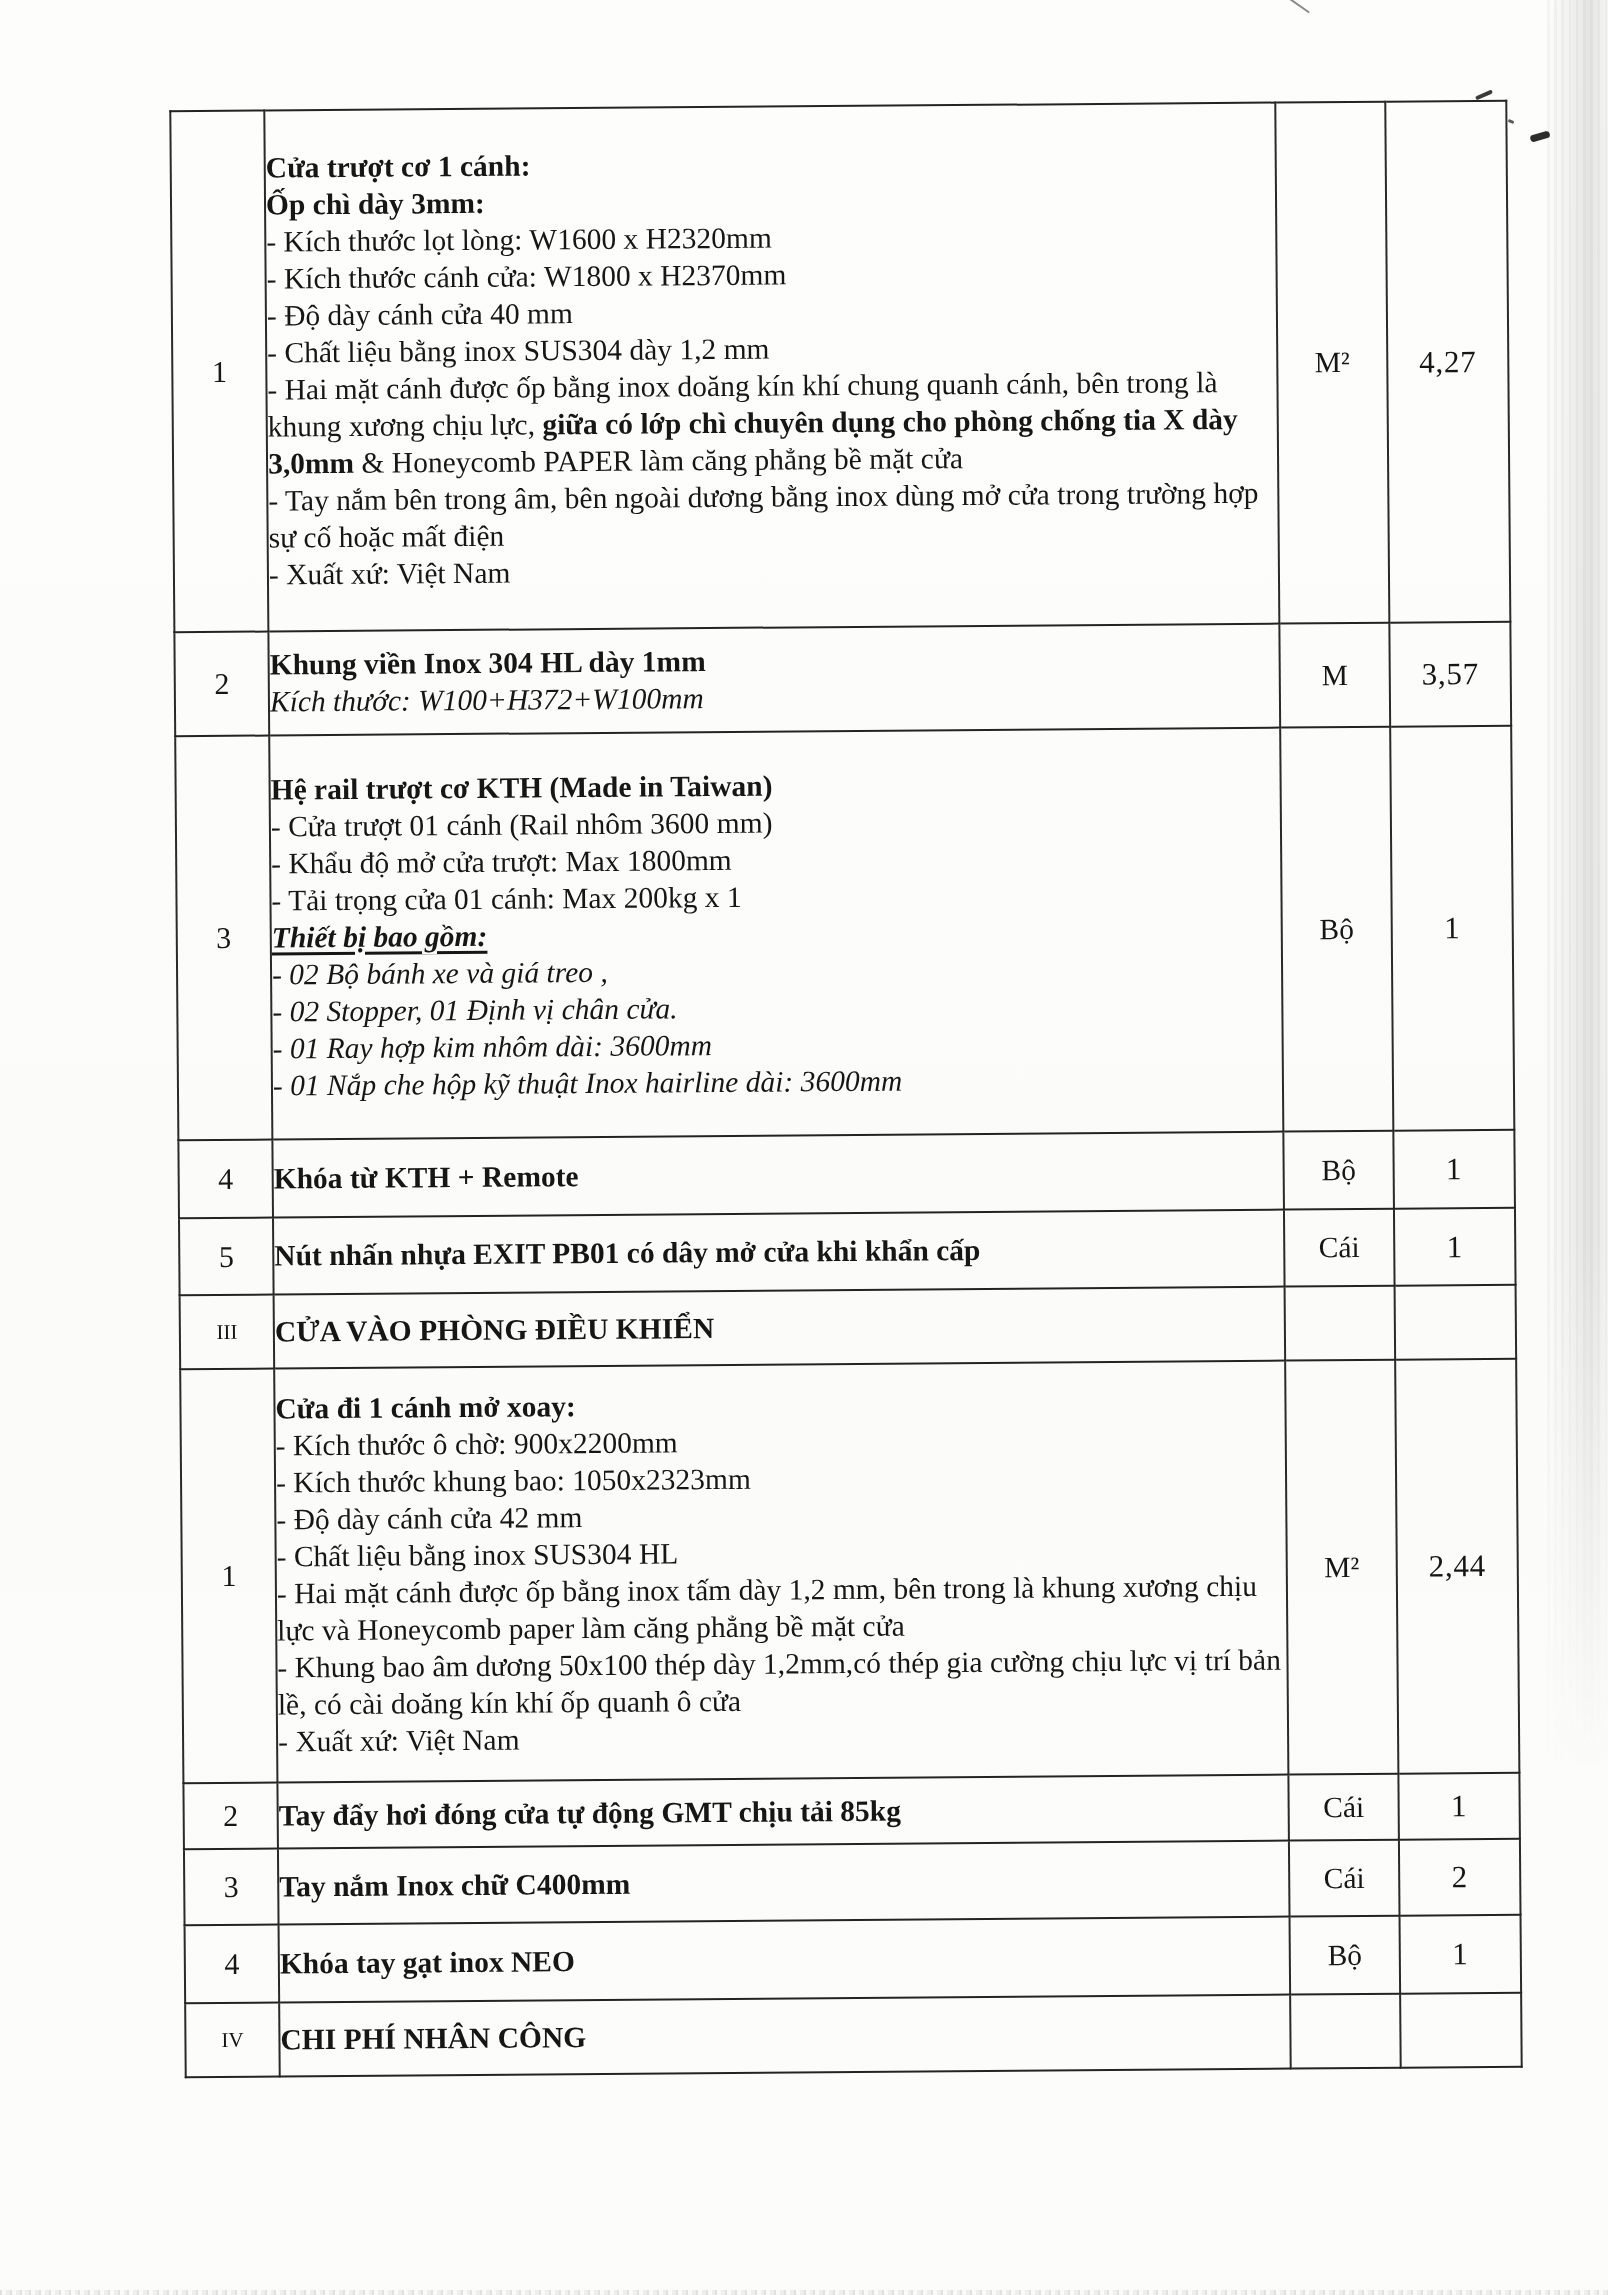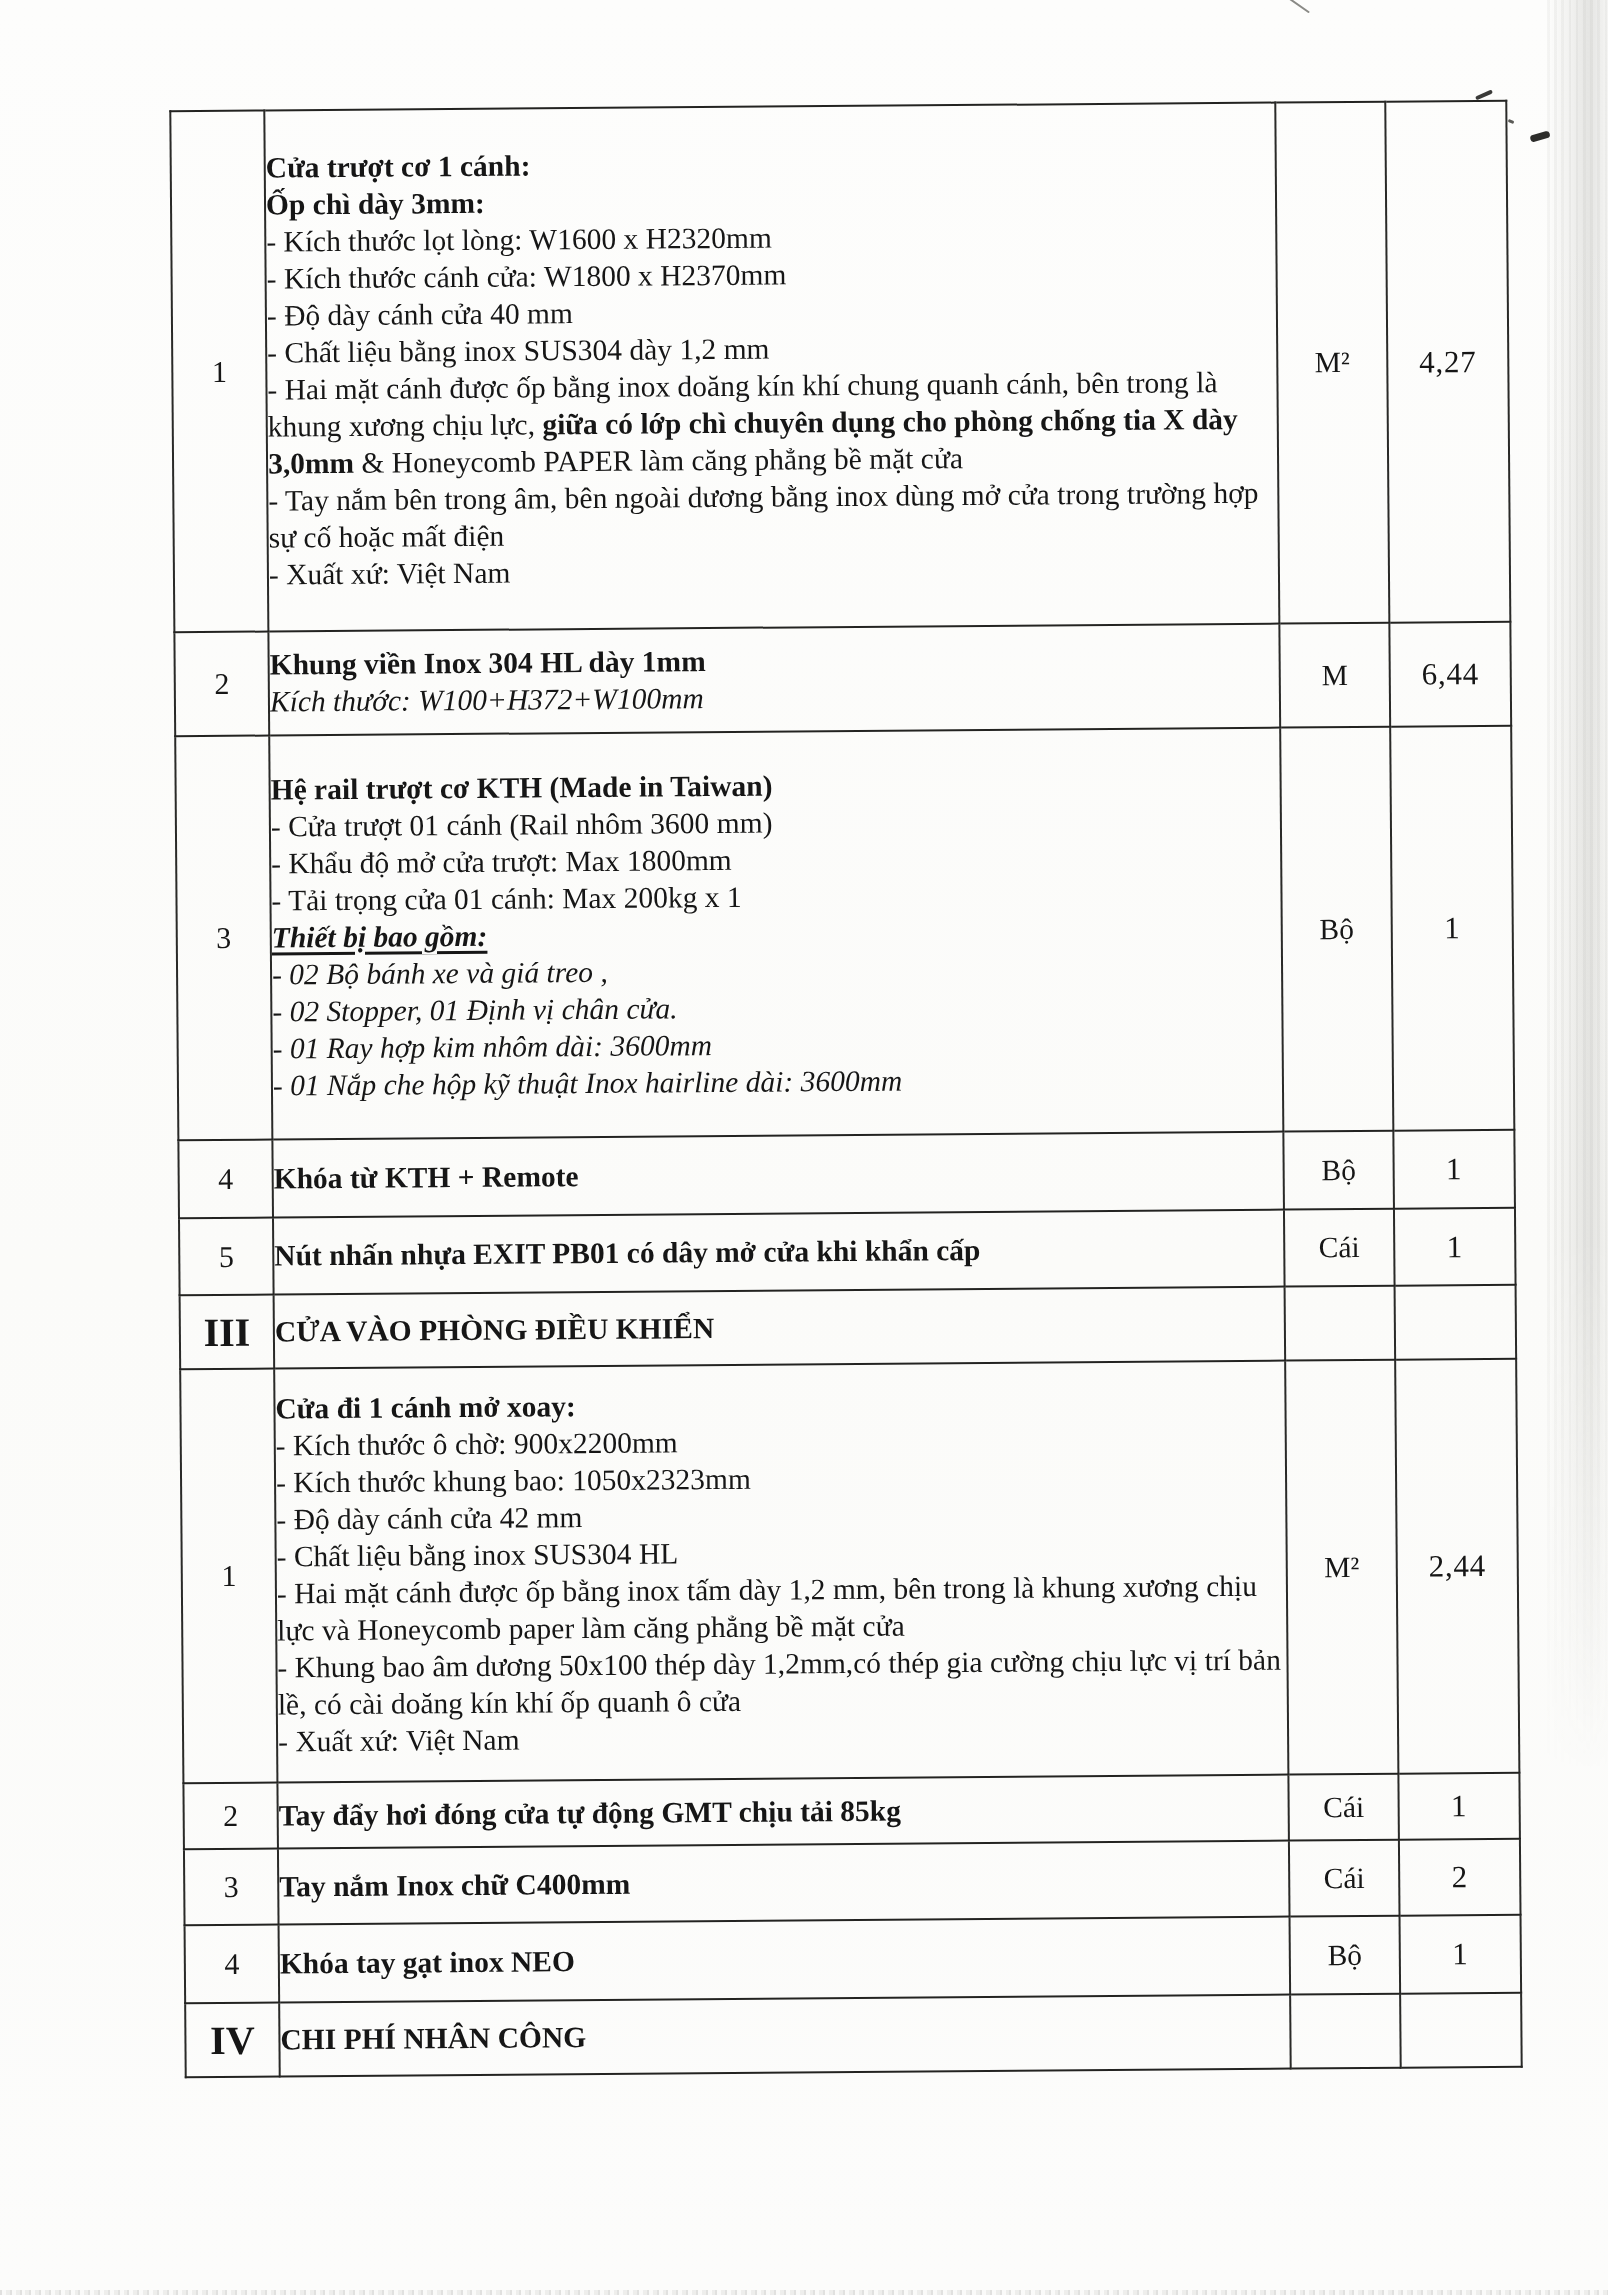--- a/index.html
+++ b/index.html
@@ -35,21 +35,21 @@
     position:absolute;left:177px;top:105px;width:1336px;
     transform:rotate(-0.45deg);transform-origin:50% 50%;
   }
   table.quote{border-collapse:collapse;table-layout:fixed;width:1336px}
   table.quote td{
     border-left:2px solid #2a2a28;border-right:2px solid #2a2a28;
     border-top:2.6px solid #232321;border-bottom:2.6px solid #232321;
     vertical-align:middle;padding:0;overflow:hidden;
   }
   .no-cell{text-align:center;font-size:30px}
-  .no-cell.nb{font-weight:bold;font-size:40px}
+  .no-cell.nb{font-weight:normal;font-size:21px}
   .desc-cell{padding:15.8px 26px 15.8px 18.4px;font-size:29.5px;line-height:37px}
   .unit-cell{text-align:center;font-size:29.5px}
   .qty-cell{text-align:center;font-size:31px;letter-spacing:0.7px}
   .ln{min-height:37px}
   .b{font-weight:bold}
   .i{font-style:italic}
   .biu{font-weight:bold;font-style:italic;text-decoration:underline;text-decoration-thickness:2.6px;text-underline-offset:4.6px}
   .seg-b{font-weight:bold}
   
   .h0{height:521px}.h1{height:104px}.h2{height:404px}.h3{height:78px}
@@ -91,21 +91,21 @@
             <td class="unit-cell">M²</td>
             <td class="qty-cell">4,27</td>
           </tr>
           <tr class="h1">
             <td class="no-cell">2</td>
             <td class="desc-cell">
               <div class="ln b">Khung viền Inox 304 HL dày 1mm</div>
               <div class="ln i">Kích thước: W100+H372+W100mm</div>
             </td>
             <td class="unit-cell">M</td>
-            <td class="qty-cell">6,44</td>
+            <td class="qty-cell">3,57</td>
           </tr>
           <tr class="h2">
             <td class="no-cell">3</td>
             <td class="desc-cell">
               <div class="ln b">Hệ rail trượt cơ KTH  (Made in Taiwan)</div>
               <div class="ln">- Cửa trượt 01 cánh (Rail nhôm 3600 mm)</div>
               <div class="ln">- Khẩu độ mở cửa trượt: Max 1800mm</div>
               <div class="ln">- Tải trọng cửa 01 cánh: Max 200kg x 1</div>
               <div class="ln biu">Thiết bị bao gồm:</div>
               <div class="ln i">- 02 Bộ bánh xe và giá treo ,</div>

